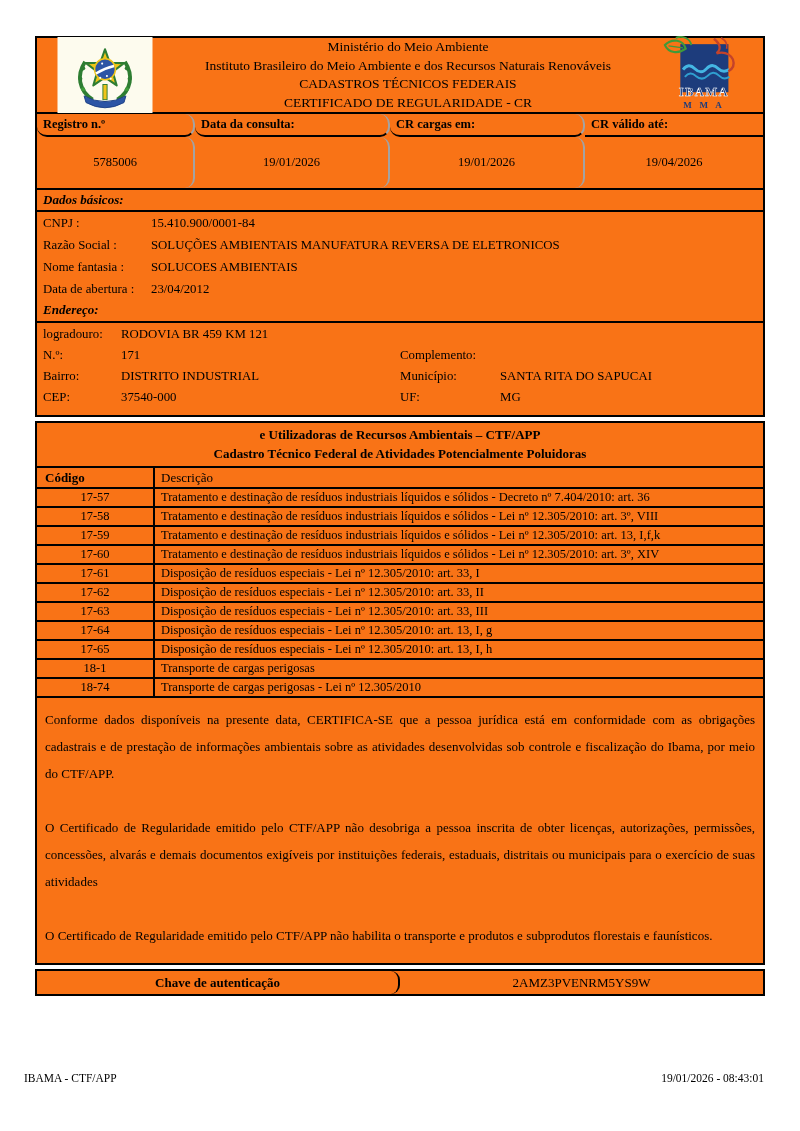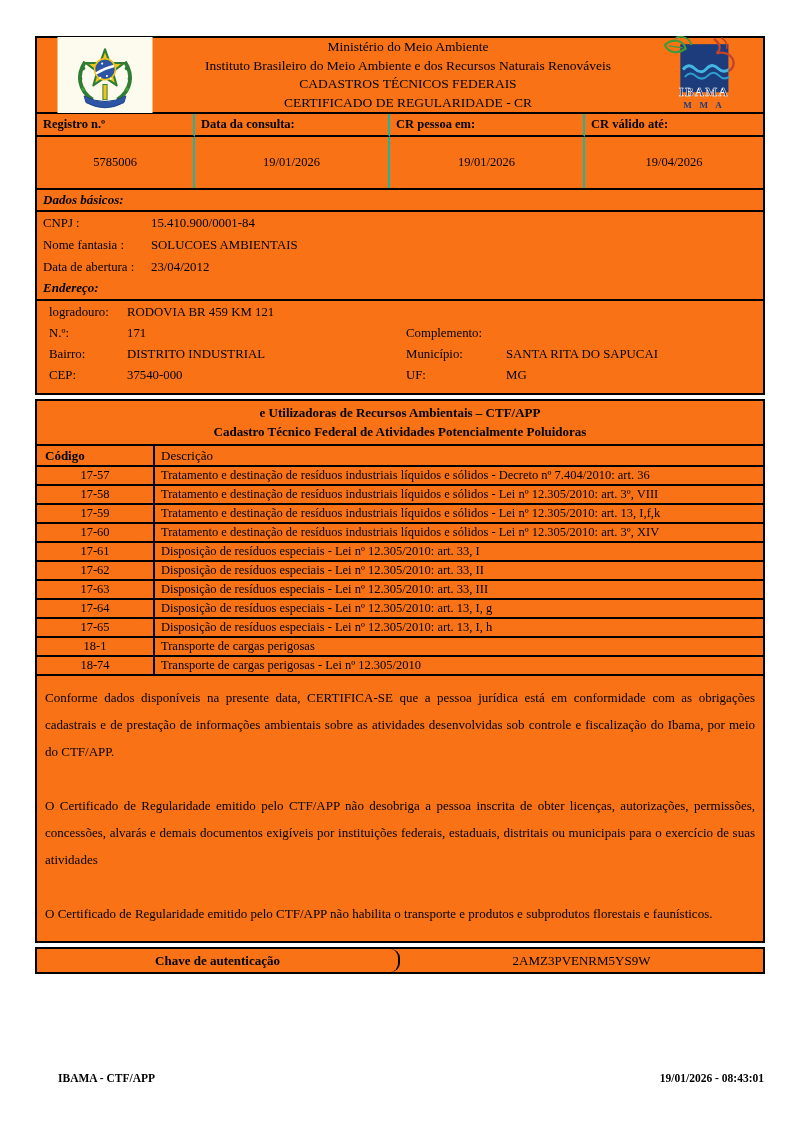--- a/index.html
+++ b/index.html
@@ -20,31 +20,31 @@
   .logo-box { flex:none; display:flex; align-items:center; justify-content:center; }
   .logo-left { width:128px; }
   .logo-right { width:112px; }
   .hdr-text { flex:1; text-align:center; font-size:13.5px; line-height:18.5px; }
 
   
   .reg-grid { display:grid; grid-template-columns:158px 195px 195px 1fr; }
   .reg-grid > div { padding:2px 6px; font-size:12.5px; line-height:17px; }
   .reg-grid > .rl { font-weight:bold; border-bottom:2px solid #000; }
   .reg-grid > .rv { text-align:center; padding:17px 2px; }
-  .reg-grid > .br { border-right:2px solid #14b8a6; }
+  .reg-grid > .br { border-right:2px solid #a3a3a3;border-radius:10px; }
 
   
   .sec-title { font-weight:bold; font-style:italic; font-size:13px; padding:2px 6px; line-height:16px; border-bottom:2px solid #000; }
   .sec-title.noline { border-bottom:none; }
   .fld { display:grid; grid-template-columns:108px 1fr; padding:3px 6px 2px 6px; font-size:12.8px; line-height:17px; }
   .dados { padding-bottom:1px; }
 
   
   .addr { padding:1px 0 7px 0; }
-  .arow { display:grid; grid-template-columns:78px 279px 100px 1fr; padding:2px 0 2px 12px; font-size:12.8px; line-height:17px; }
+  .arow { display:grid; grid-template-columns:78px 279px 100px 1fr; padding:2px 0 2px 6px; font-size:12.8px; line-height:17px; }
 
   
   .ctf-title { text-align:center; font-weight:bold; font-size:13px; line-height:19px; padding:2px 0 3px 0; border-bottom:2px solid #000; }
   .crow { display:grid; grid-template-columns:118px 1fr; border-bottom:2px solid #000; }
   .crow:last-child { border-bottom:none; }
   .crow > .code { border-right:2px solid #000; text-align:center; font-size:12.5px; line-height:17px; padding:0 2px; }
   .crow > .desc { font-size:12.5px; line-height:17px; padding:0 4px 0 6px; }
   .crow.chead > .code { text-align:left; font-weight:bold; font-size:13px; padding:1px 2px 1px 8px; }
   .crow.chead > .desc { font-weight:normal; font-size:13px; padding:1px 4px 1px 6px; }
 
@@ -52,21 +52,21 @@
   .cert { padding:8px 8px 14px 8px; }
   .cert p { font-size:13px; line-height:27px; text-align:justify; }
   .cert p + p { margin-top:27px; }
 
   
   .chave-grid { display:grid; grid-template-columns:1fr 1fr; }
   .chave-grid > div { text-align:center; font-size:13px; line-height:17px; padding:3px 2px; }
   .chave-grid > .cl { font-weight:bold; border-right:2px solid #000;border-radius:9px; }
 
   
-  .footer { position:absolute; left:58px; right:36px; top:1072px; display:flex; justify-content:space-between; font-weight:bold; font-size:11.5px;text-align:center; }
+  .footer { position:absolute; left:24px; right:36px; top:1072px; display:flex; justify-content:space-between; font-weight:normal; font-size:11.5px;text-align:center; }
 </style>
 </head>
 <body>
 
 <div class="page">
   <div class="doc">
 
     <section class="sec hdr">
       <div class="logo-box logo-left">
         <svg width="96" height="76" viewBox="0 0 100 80">
@@ -109,36 +109,40 @@
           <text x="51" y="66" text-anchor="middle" font-family="Liberation Serif, serif" font-size="14" font-weight="bold" fill="#1d3c7c" stroke="#ffffff" stroke-width="0.5" letter-spacing="1.5">IBAMA</text>
           <text x="51" y="79" text-anchor="middle" font-family="Liberation Serif, serif" font-size="10" font-weight="bold" fill="#1d3c7c" letter-spacing="3">M M A</text>
         </svg>
       </div>
     </section>
 
     <section class="sec">
       <div class="reg-grid">
         <div class="rl br">Registro n.º</div>
         <div class="rl br">Data da consulta:</div>
-        <div class="rl br">CR pessoa em:</div>
+        <div class="rl br">CR cargas em:</div>
         <div class="rl">CR válido até:</div>
         <div class="rv br">5785006</div>
         <div class="rv br">19/01/2026</div>
         <div class="rv br">19/01/2026</div>
         <div class="rv">19/04/2026</div>
       </div>
     </section>
 
     <section class="sec dados">
       <div class="sec-title">Dados básicos:</div>
       <div class="fld">
         <span>CNPJ :</span>
         <span>15.410.900/0001-84</span>
       </div>
       <div class="fld">
+        <span>Razão Social :</span>
+        <span>SOLUÇÕES AMBIENTAIS MANUFATURA REVERSA DE ELETRONICOS</span>
+      </div>
+      <div class="fld">
         <span>Nome fantasia :</span>
         <span>SOLUCOES AMBIENTAIS</span>
       </div>
       <div class="fld">
         <span>Data de abertura :</span>
         <span>23/04/2012</span>
       </div>
       <div class="sec-title noline">Endereço:</div>
     </section>
 

